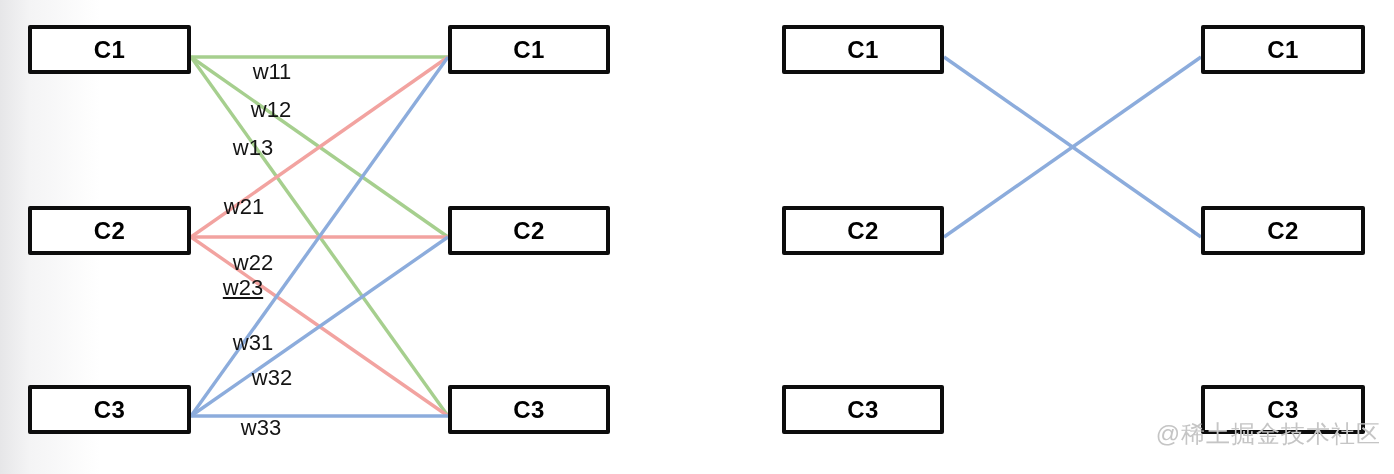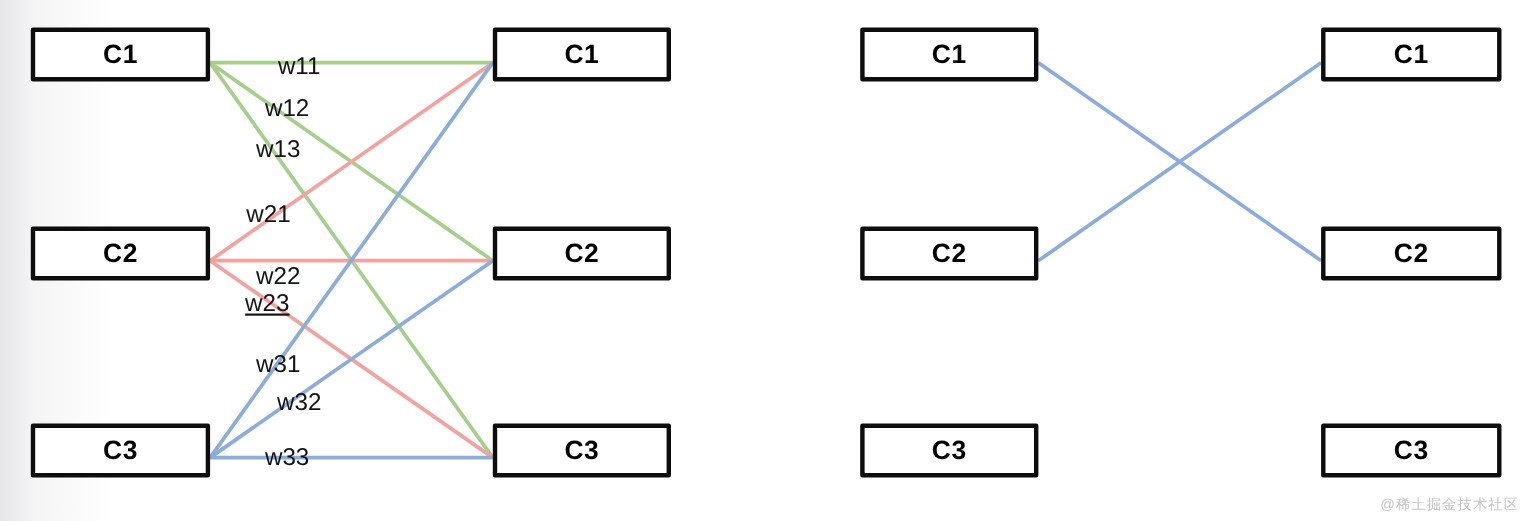--- a/index.html
+++ b/index.html
@@ -33,26 +33,27 @@
     color: #000000;
     letter-spacing: 0.5px;
   }
   .edge-label {
     position: absolute;
     transform: translate(-50%, -50%);
     font-size: 22px;
     color: #141414;
     white-space: nowrap;
     line-height: 1;
+    margin-top: 12px;
   }
   .watermark {
     position: absolute;
     right: 13px;
-    bottom: 6px;
-    font-size: 13px;
+    bottom: 24px;
+    font-size: 24px;
     color: #c5c5c5;
     letter-spacing: 1px;
     z-index: 10;
   }
 </style>
 </head>
 <body>
 
 <svg id="edge-svg" width="1394" height="474">
     <line x1="191" y1="57" x2="448" y2="57" stroke="#a6cf8e" stroke-width="3.4"></line>
@@ -63,21 +64,21 @@
     <line x1="191" y1="237" x2="448" y2="416" stroke="#f2a3a0" stroke-width="3.4"></line>
     <line x1="191" y1="416" x2="448" y2="57" stroke="#8cacdc" stroke-width="3.4"></line>
     <line x1="191" y1="416" x2="448" y2="237" stroke="#8cacdc" stroke-width="3.4"></line>
     <line x1="191" y1="416" x2="448" y2="416" stroke="#8cacdc" stroke-width="3.4"></line>
     <line x1="944" y1="57" x2="1201" y2="237" stroke="#8cacdc" stroke-width="3.4"></line>
     <line x1="944" y1="237" x2="1201" y2="57" stroke="#8cacdc" stroke-width="3.4"></line>
   </svg>
 
 <div id="labels-layer">
     <span class="edge-label" style="left: 272px; top: 60px;">w11</span>
-    <span class="edge-label" style="left: 261px; top: 98px;">w12</span>
+    <span class="edge-label" style="left: 271px; top: 98px;">w12</span>
     <span class="edge-label" style="left: 253px; top: 136px; text-align: right;">w13</span>
     <span class="edge-label" style="left: 244px; top: 195px;">w21</span>
     <span class="edge-label" style="left: 253px; top: 251px;">w22</span>
     <span class="edge-label" style="left: 243px; top: 276px; text-decoration: underline;">w23</span>
     <span class="edge-label" style="left: 253px; top: 331px; text-align: right;">w31</span>
     <span class="edge-label" style="left: 272px; top: 366px;">w32</span>
     <span class="edge-label" style="left: 261px; top: 416px;">w33</span>
   </div>
 
 <div>

